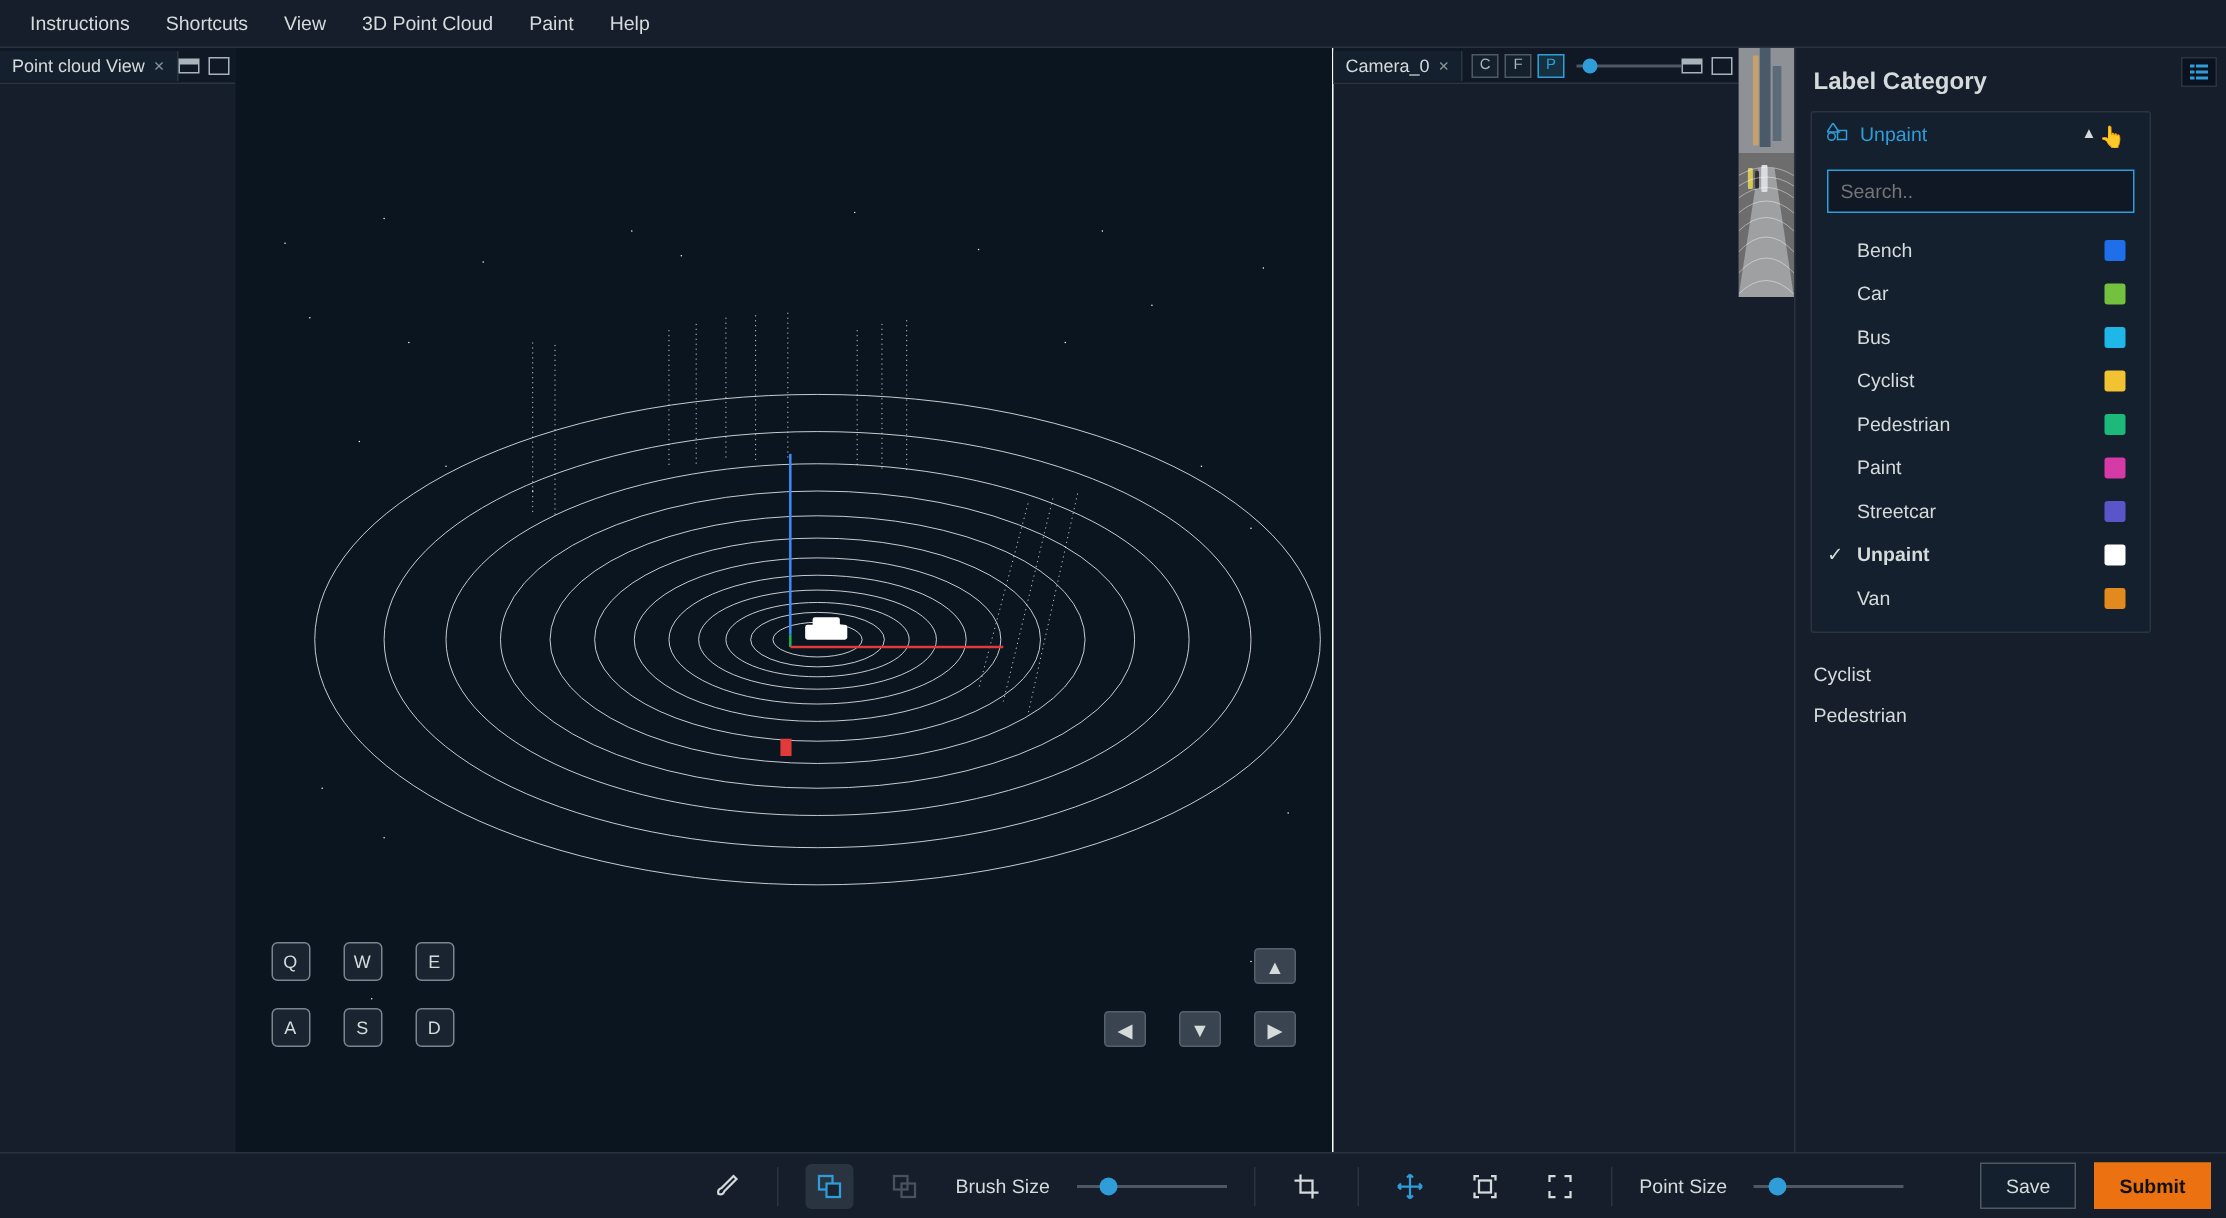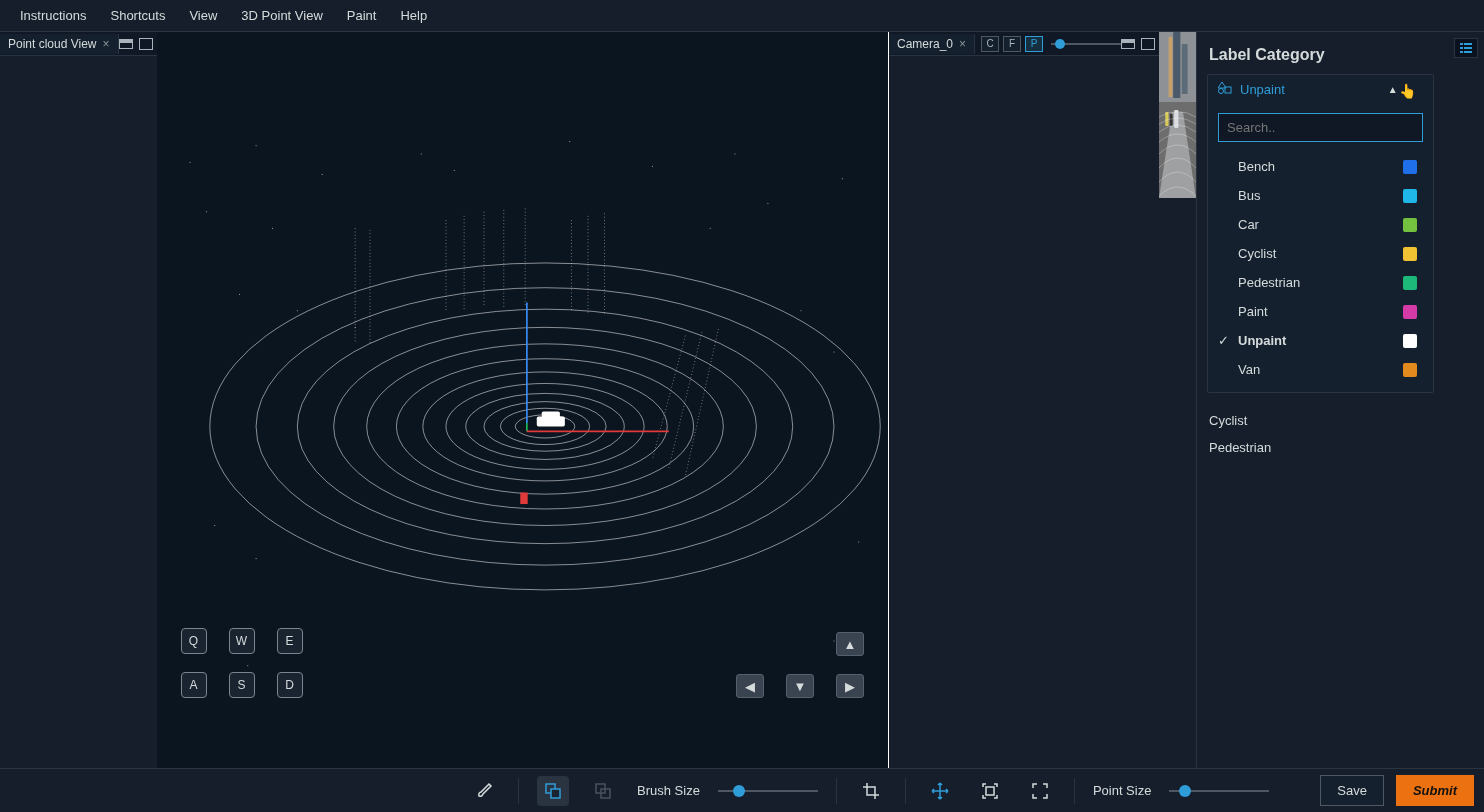--- a/index.html
+++ b/index.html
@@ -285,31 +285,30 @@
   background: #14202e;
   color: #d5dbdb;
   cursor: pointer;
   font-size: 13px;
 }
 .btn.primary {
   background: #ec7211;
   border-color: #ec7211;
   color: #111;
   font-weight: 600;
-  font-style: italic;
 }
 </style>
 </head>
 <body>
 
 <div class="menubar">
   <div class="menubar-item">Instructions</div>
   <div class="menubar-item">Shortcuts</div>
   <div class="menubar-item">View</div>
-  <div class="menubar-item">3D Point View</div>
+  <div class="menubar-item">3D Point Cloud</div>
   <div class="menubar-item">Paint</div>
   <div class="menubar-item">Help</div>
 </div>
 
 <div class="content-area">
 
   <div class="viewport-col viewport-main">
     <div class="view-tabs">
       <div class="view-tab">
         <span>Point cloud View</span>
@@ -502,42 +501,47 @@
       </div>
 
       <div class="category-list" id="cat-list">
           <div class="category-item">
             <span class="check">✓</span>
             <span class="label">Bench</span>
             <span class="color-swatch" style="background:#1f6feb"></span>
           </div>
           <div class="category-item">
             <span class="check">✓</span>
+            <span class="label">Car</span>
+            <span class="color-swatch" style="background:#74c13f"></span>
+          </div>
+          <div class="category-item">
+            <span class="check">✓</span>
             <span class="label">Bus</span>
             <span class="color-swatch" style="background:#1fb6e8"></span>
           </div>
           <div class="category-item">
             <span class="check">✓</span>
-            <span class="label">Car</span>
-            <span class="color-swatch" style="background:#74c13f"></span>
-          </div>
-          <div class="category-item">
-            <span class="check">✓</span>
             <span class="label">Cyclist</span>
             <span class="color-swatch" style="background:#f1c232"></span>
           </div>
           <div class="category-item">
             <span class="check">✓</span>
             <span class="label">Pedestrian</span>
             <span class="color-swatch" style="background:#1db97a"></span>
           </div>
           <div class="category-item">
             <span class="check">✓</span>
             <span class="label">Paint</span>
             <span class="color-swatch" style="background:#d63aa6"></span>
+          </div>
+          <div class="category-item">
+            <span class="check">✓</span>
+            <span class="label">Streetcar</span>
+            <span class="color-swatch" style="background:#5a56c9"></span>
           </div>
           <div class="category-item selected">
             <span class="check">✓</span>
             <span class="label">Unpaint</span>
             <span class="color-swatch" style="background:#ffffff"></span>
           </div>
           <div class="category-item">
             <span class="check">✓</span>
             <span class="label">Van</span>
             <span class="color-swatch" style="background:#e38a1f"></span>

